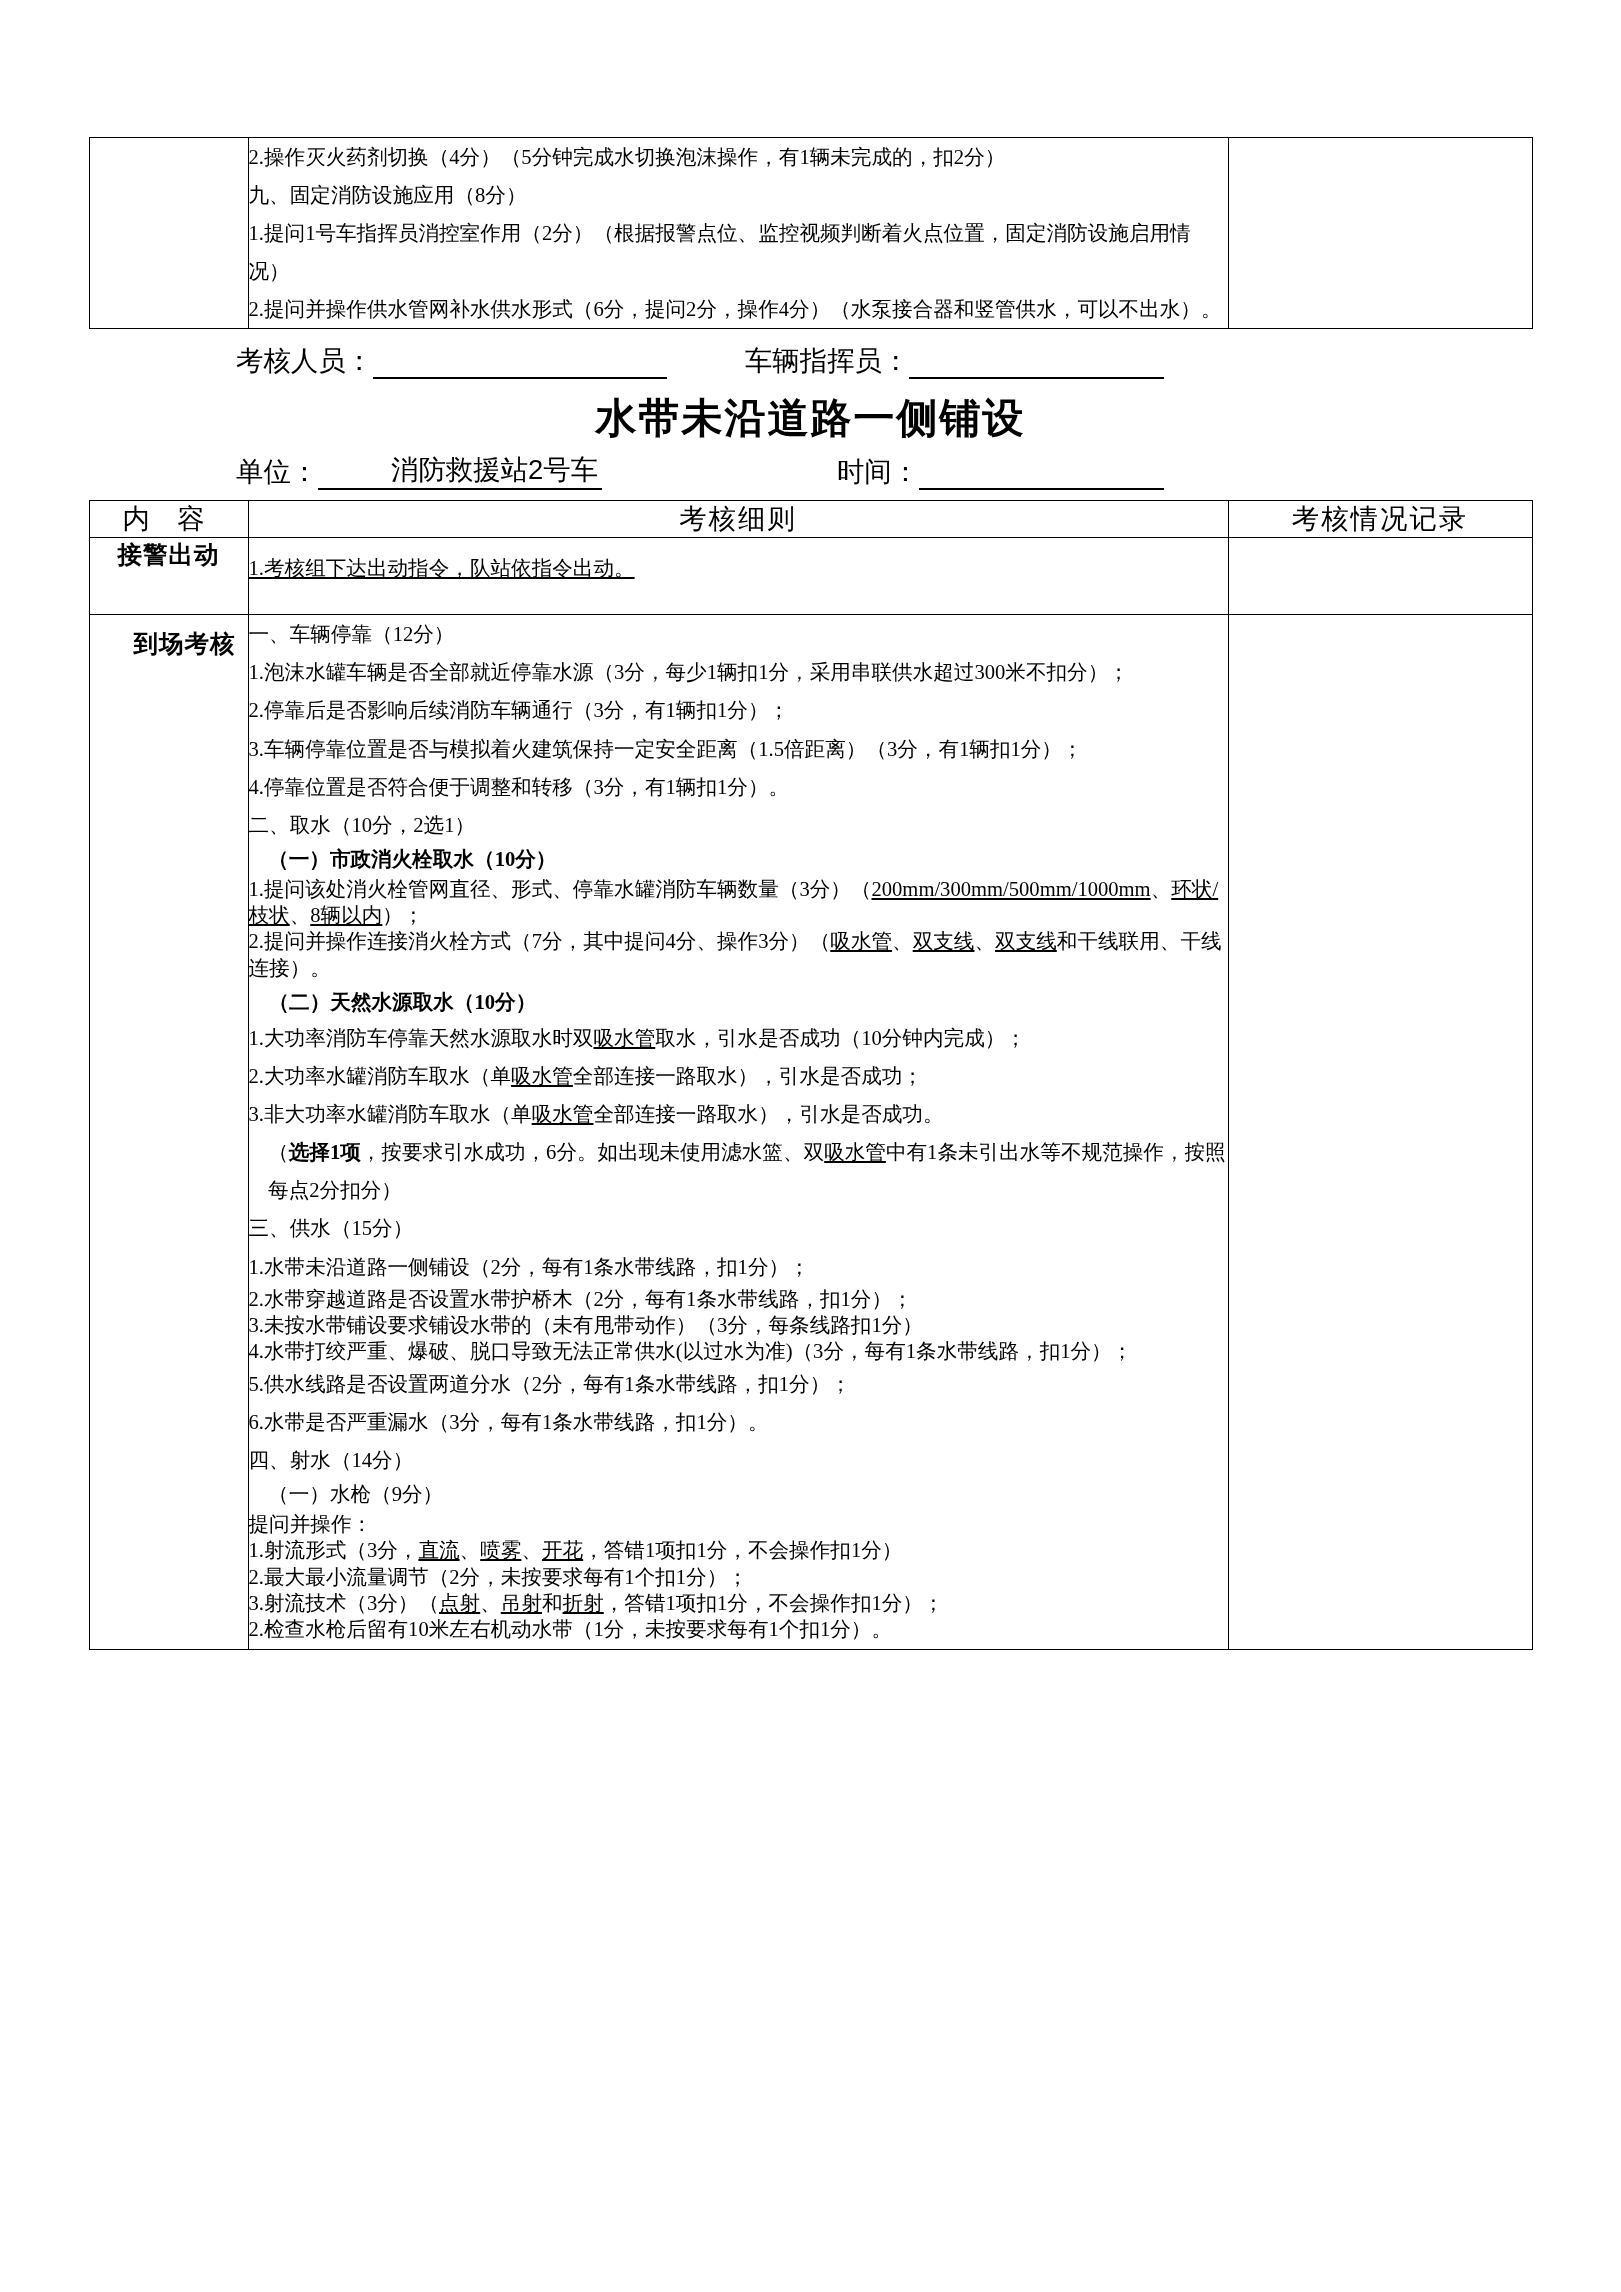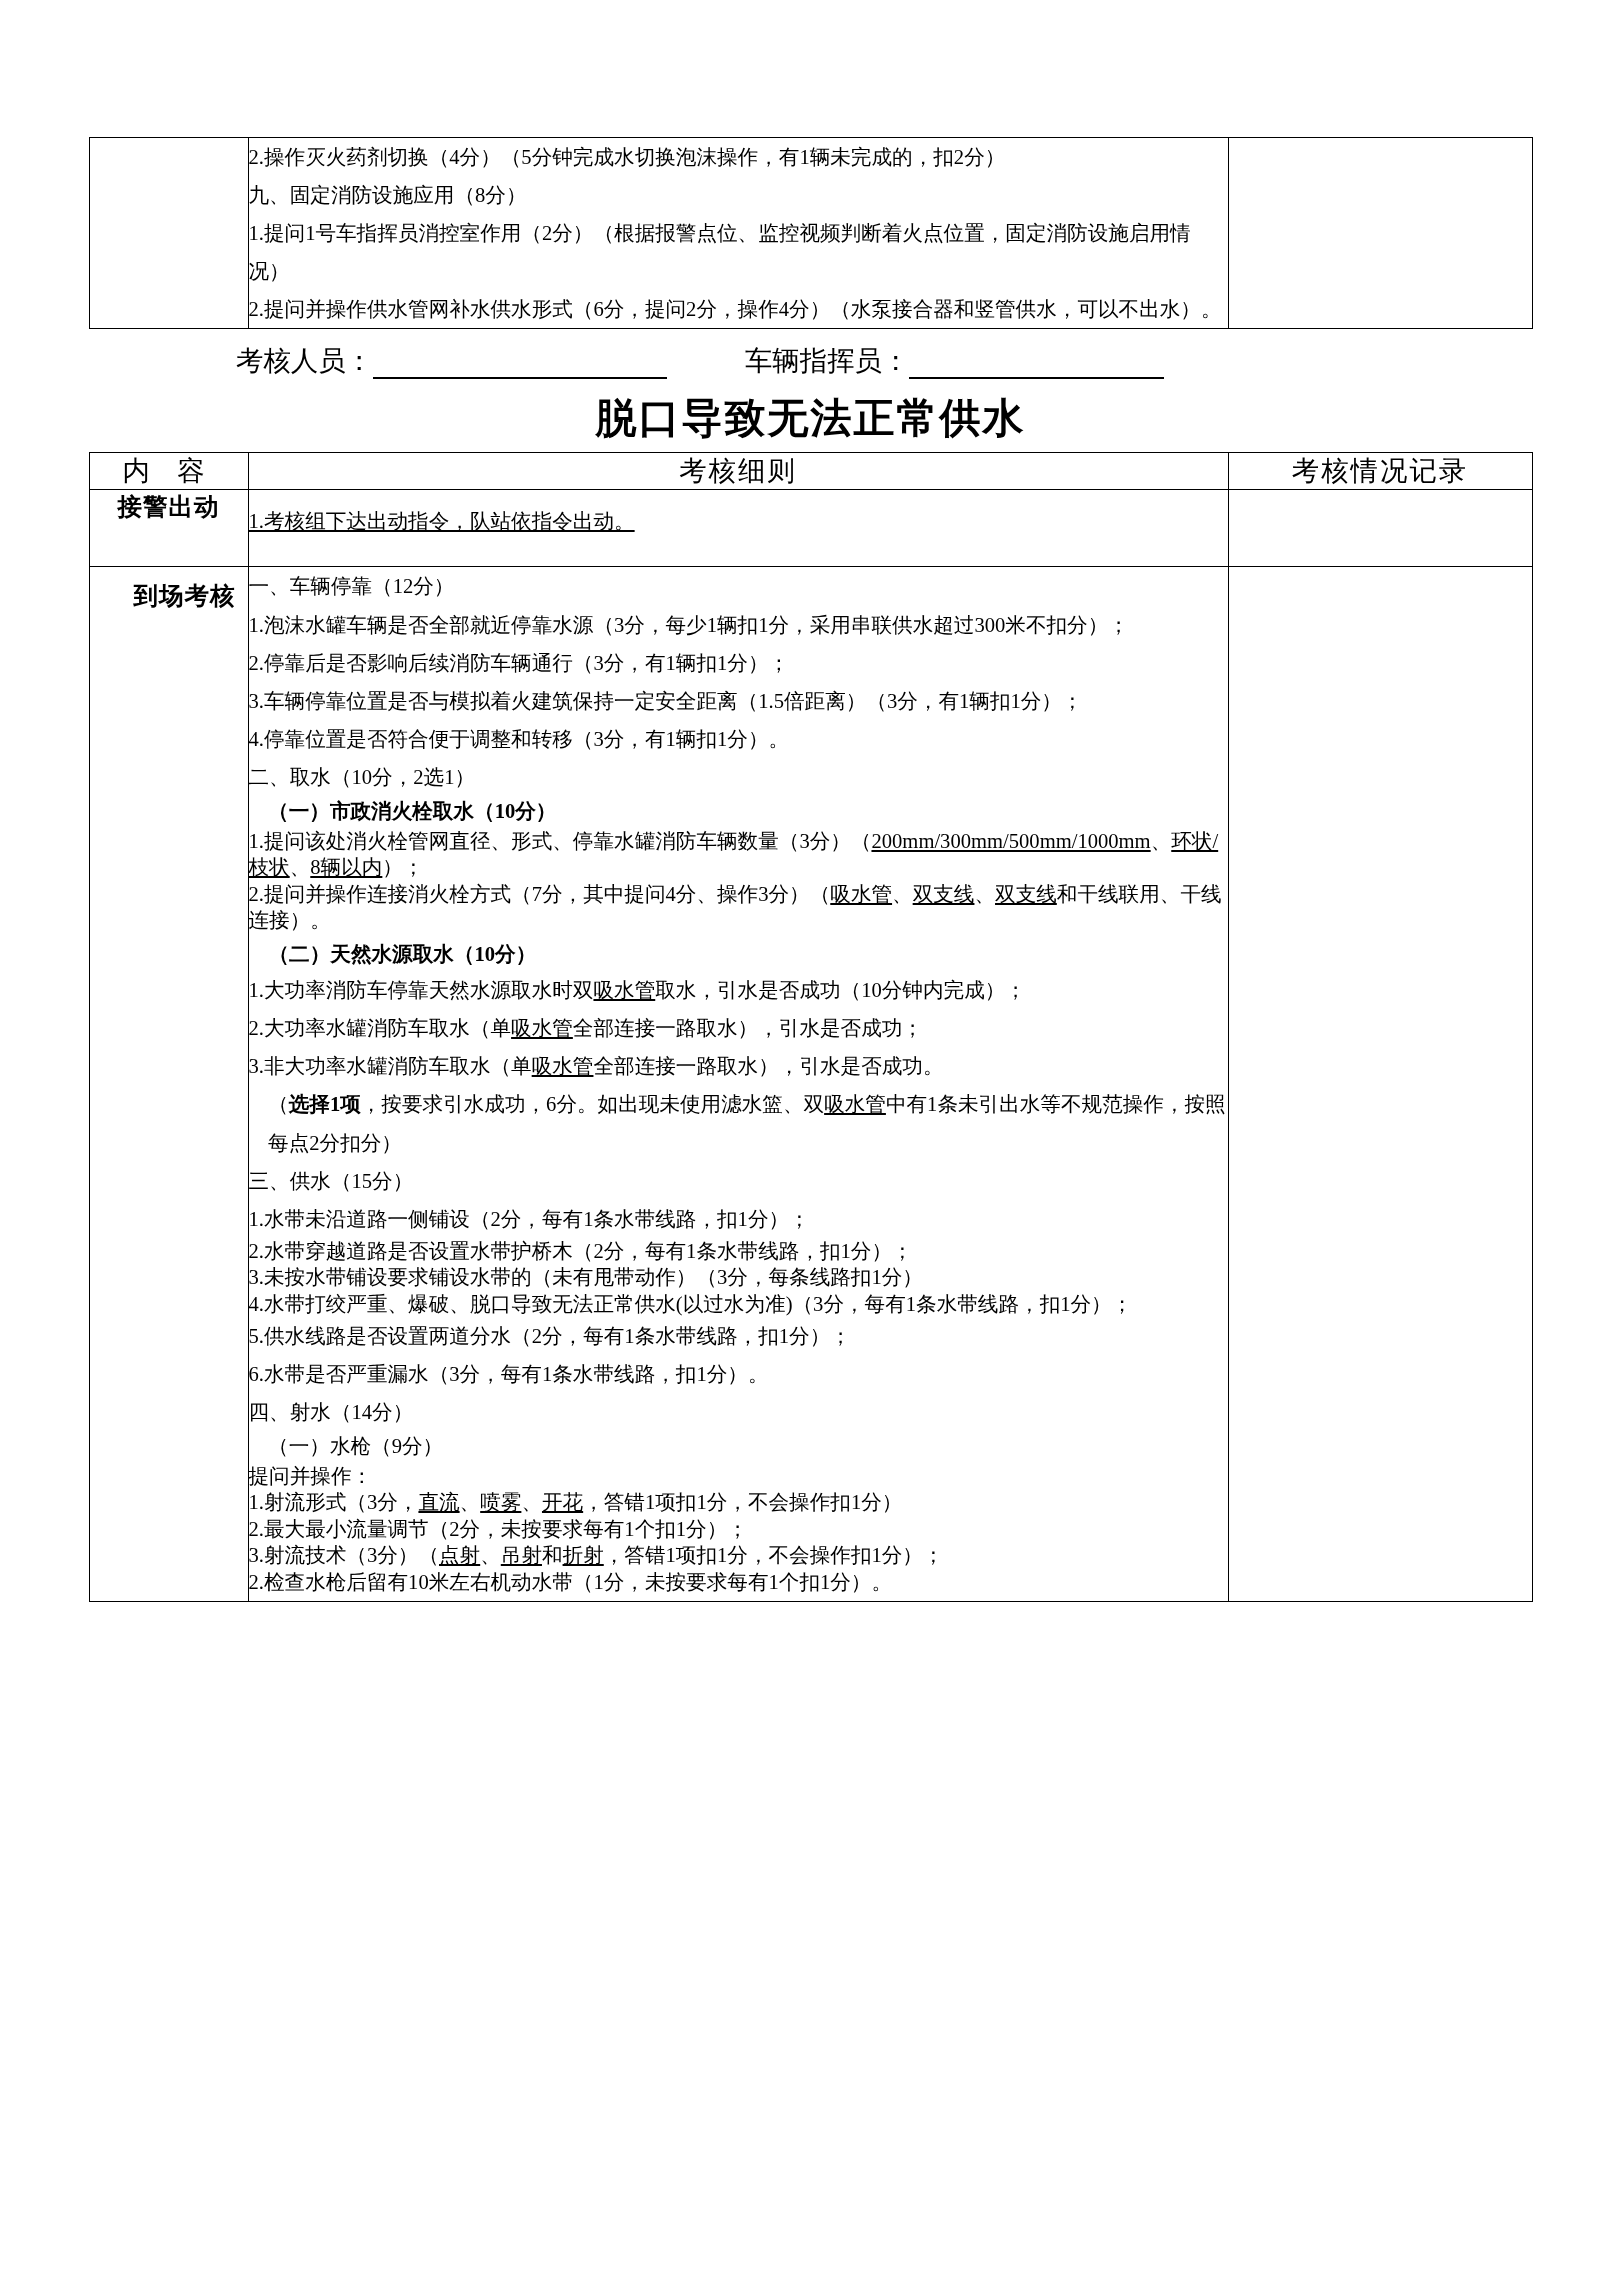--- a/index.html
+++ b/index.html
@@ -153,22 +153,31 @@
 
   <div class="sig-row">
     <span class="sp-1"></span>
     <span class="sig-label">考核人员：</span>
     <span class="sig-blank" style="width:294px;"></span>
     <span style="width:78px;"></span>
     <span class="sig-label">车辆指挥员：</span>
     <span class="sig-blank" style="width:255px;"></span>
   </div>
 
-  <div class="doc-title">脱口导致无法正常供水</div>
-
+  <div class="doc-title">水带未沿道路一侧铺设</div>
+
+  <div class="unit-row">
+    <span class="sp-1"></span>
+    <span>单位：</span>
+    <span class="unit-blank-lead"></span>
+    <span class="unit-value">消防救援站2号车</span>
+    <span style="width:235px;"></span>
+    <span>时间：</span>
+    <span class="sig-blank" style="width:245px;"></span>
+  </div>
 
   <table class="sheet">
     <colgroup>
         <col class="col-a">
         <col class="col-b">
         <col class="col-c">
       </colgroup>
     <tbody>
 
       <tr>

